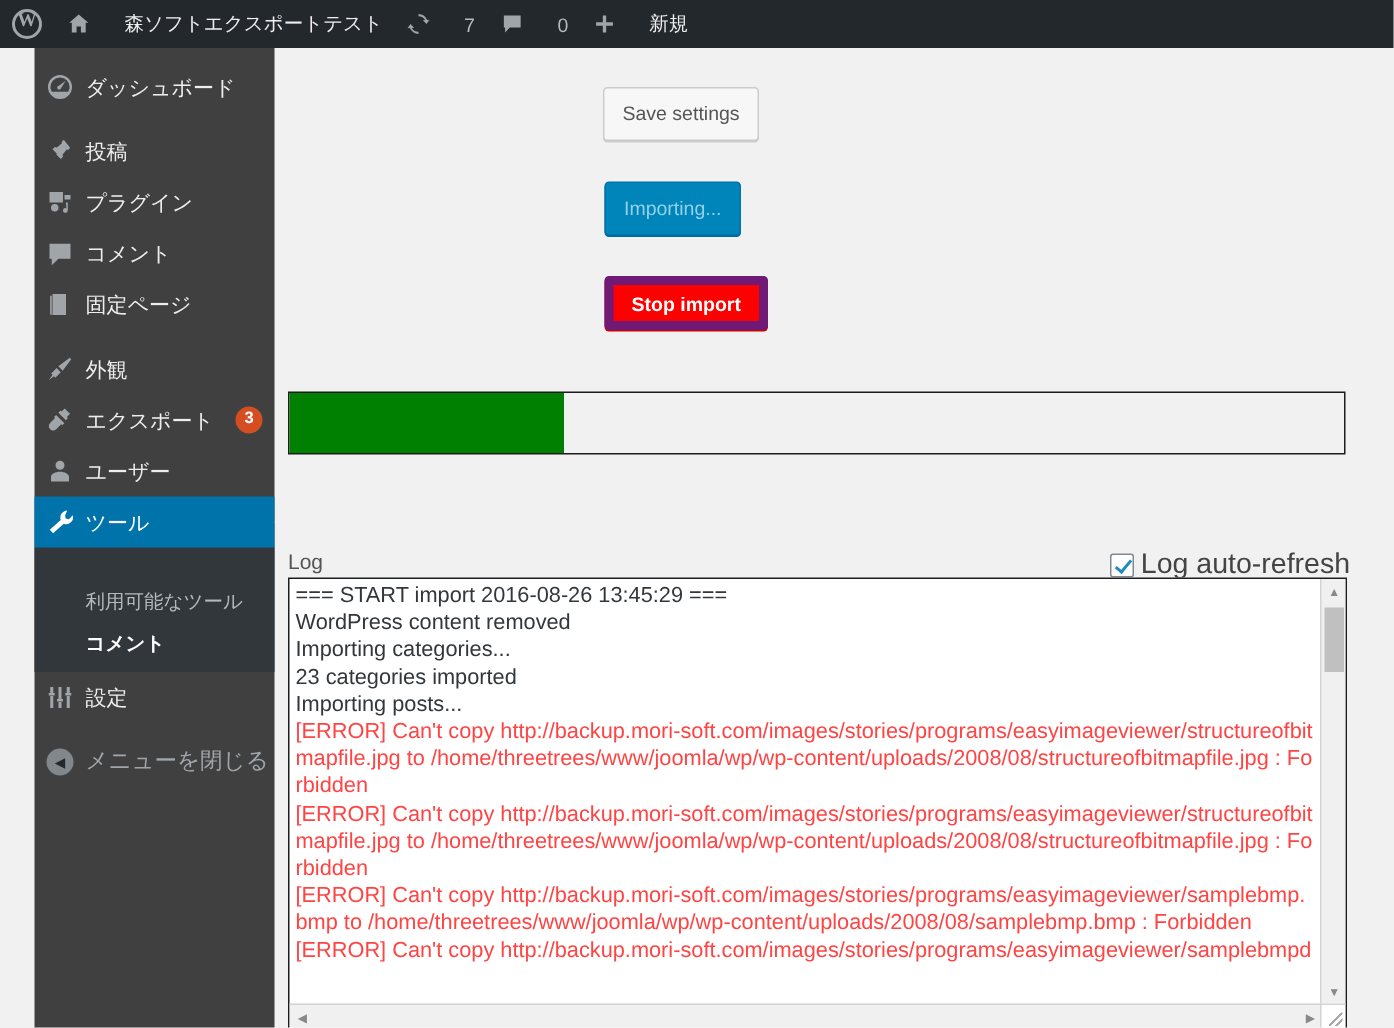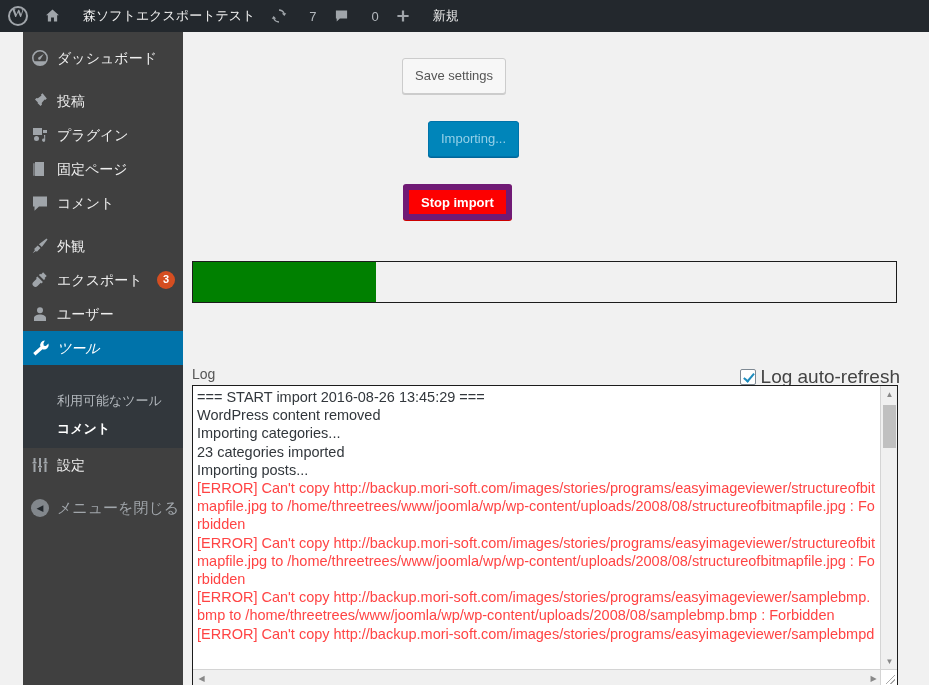--- a/index.html
+++ b/index.html
@@ -61,21 +61,21 @@
     color: #eee; cursor: pointer;
   }
   .menu-item .mi-icon {
     width: 34px; min-width: 34px;
     display: flex; align-items: center; justify-content: center;
     color: #a0a5aa;
   }
   .menu-item .mi-label { flex: 1; line-height: 18px; }
   .menu-sep { height: 9px; }
   .menu-item.current {
-    background: #0073aa; color: #fff; font-style: italic;
+    background: #0073aa; color: #fff;
   }
   .menu-item.current .mi-icon { color: #fff; }
   .menu-item.current::after {
     content: ""; position: absolute;
     right: -8px; top: 50%; margin-top: -8px;
     border-top: 8px solid transparent;
     border-bottom: 8px solid transparent;
     border-right: 8px solid #f1f1f1;
   }
   .badge {
@@ -125,21 +125,20 @@
     color: #555;
     box-shadow: 0 1px 0 #ccc;
   }
   #btn-importing {
     position: absolute; left: 243px; top: 89px;
     background: #0085ba;
     border: 1px solid #0073aa;
     color: #94d0e8;
     box-shadow: 0 1px 0 #006799;
     cursor: default;
-    margin-left: 25px;
   }
   #btn-stop {
     position: absolute; left: 243px; top: 152px;
     background: #fd0000;
     border: 6px solid #701a75;
     color: #fff;
     font-weight: bold;
     box-shadow: 0 1px 0 #c00;
   }
 
@@ -312,33 +311,33 @@
       <svg width="20" height="20" viewBox="0 0 20 20" fill="currentColor">
         <path d="M3 3h9v7H3zM13 5h4v3h-4zM6.5 11a2.5 2.5 0 1 0 0 5 2.5 2.5 0 0 0 0-5zM14 10h1.2v5.3a1.6 1.6 0 1 1-1-1.5V11.5H14z"></path>
       </svg>
     </span>
     <span class="mi-label">プラグイン</span>
   </div>
 
   <div class="menu-item">
     <span class="mi-icon">
       <svg width="20" height="20" viewBox="0 0 20 20" fill="currentColor">
+        <path d="M3 3.5h14v10H9l-4.5 4.3V13.5H3z"></path>
+      </svg>
+    </span>
+    <span class="mi-label">コメント</span>
+  </div>
+
+  <div class="menu-item">
+    <span class="mi-icon">
+      <svg width="20" height="20" viewBox="0 0 20 20" fill="currentColor">
         <path d="M5 3h9v14H5zM3.4 4.2h1.1v12.6H3.4z"></path>
       </svg>
     </span>
     <span class="mi-label">固定ページ</span>
-  </div>
-
-  <div class="menu-item">
-    <span class="mi-icon">
-      <svg width="20" height="20" viewBox="0 0 20 20" fill="currentColor">
-        <path d="M3 3.5h14v10H9l-4.5 4.3V13.5H3z"></path>
-      </svg>
-    </span>
-    <span class="mi-label">コメント</span>
   </div>
 
   <div class="menu-sep"></div>
 
   <div class="menu-item">
     <span class="mi-icon">
       <svg width="20" height="20" viewBox="0 0 20 20" fill="currentColor">
         <path d="M16.5 2.5 8.9 8.2l2.9 2.9 5.7-7.6zM7.8 9.4 4.1 13l.9.9-2.4 3.4 3.4-2.4.9.9 3.6-3.7z"></path>
       </svg>
     </span>

